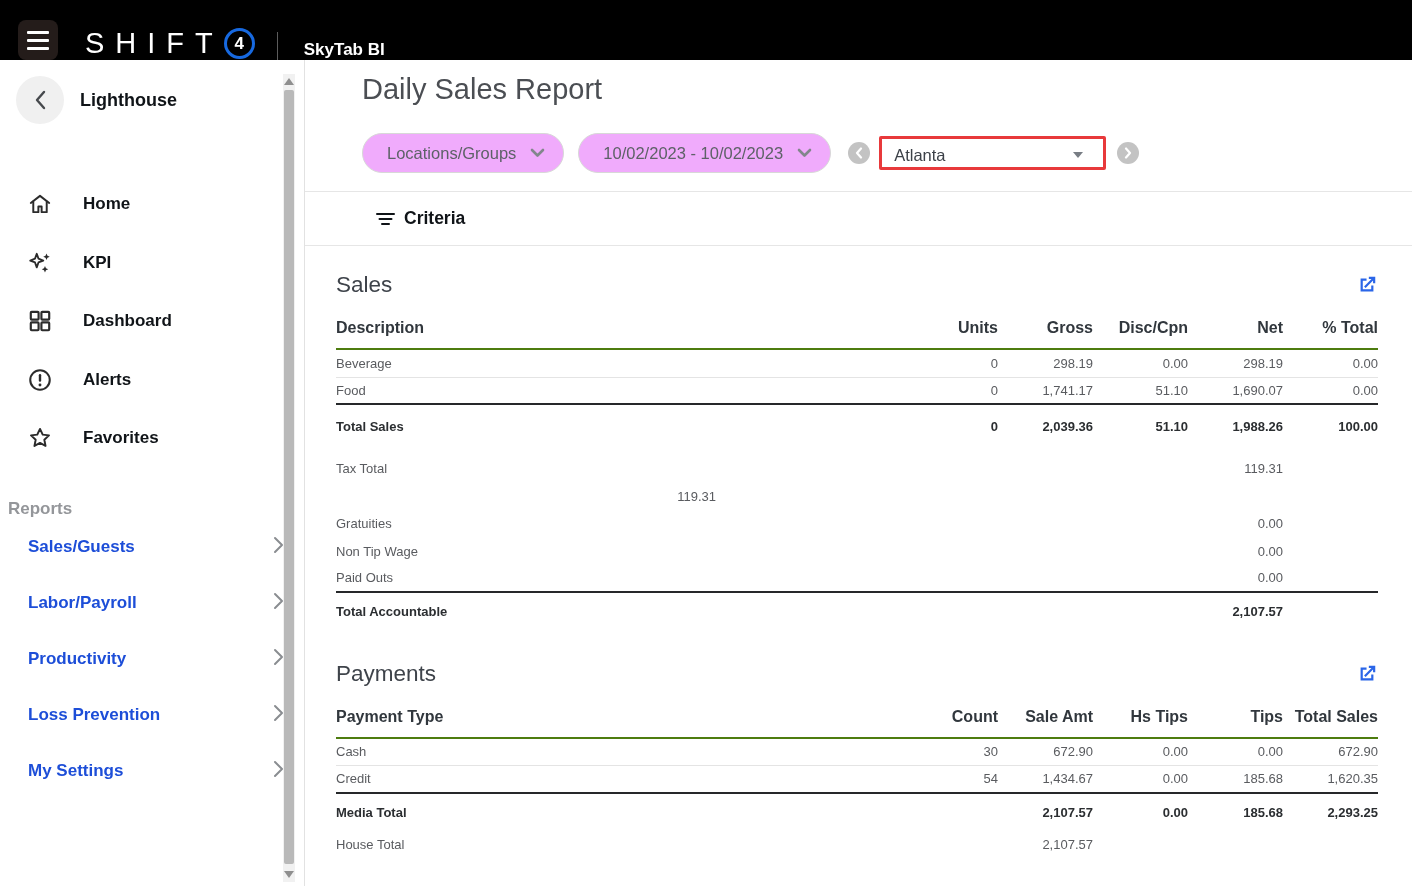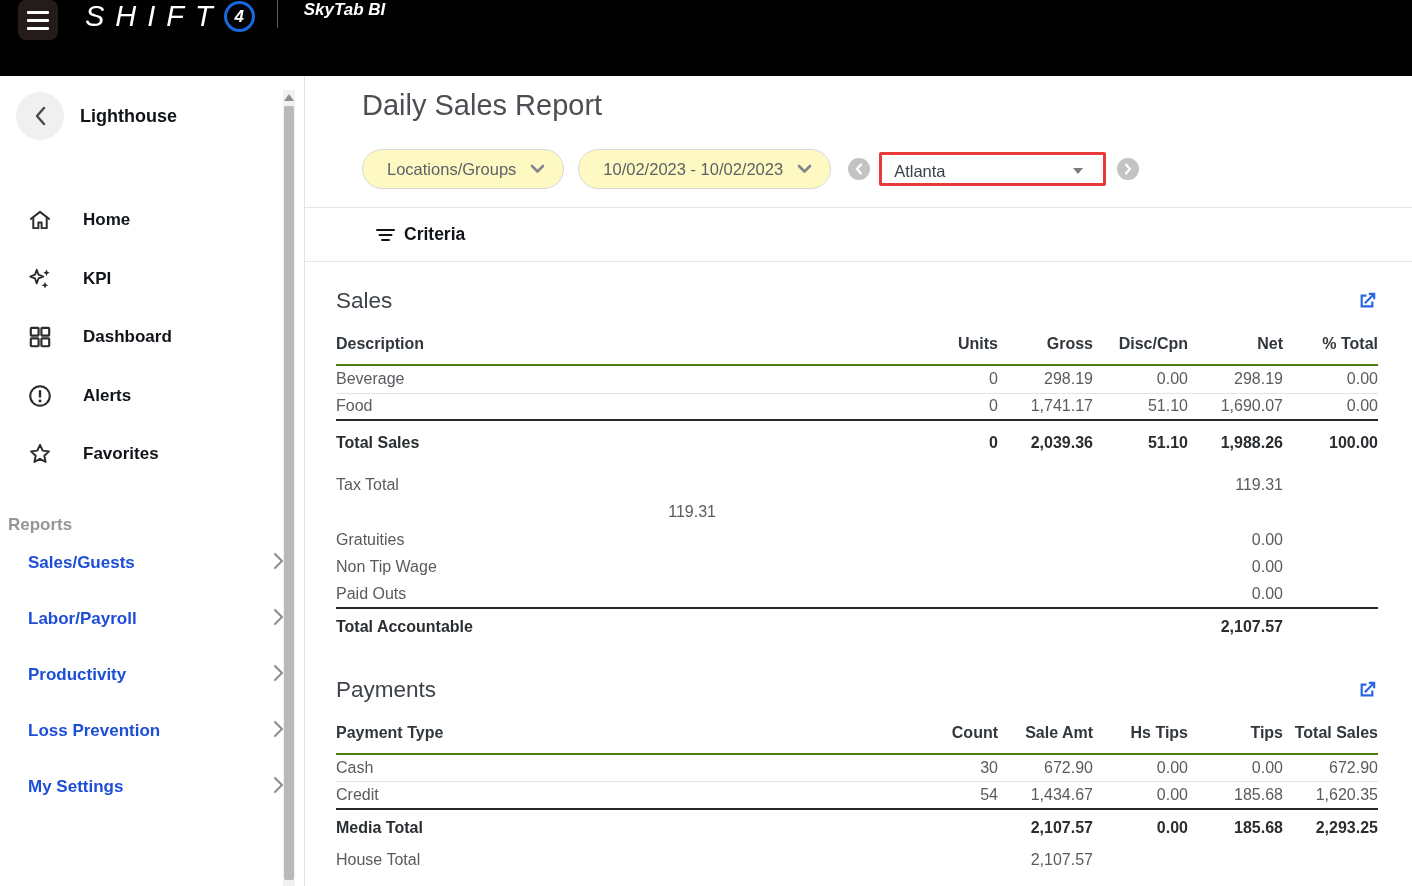--- a/index.html
+++ b/index.html
@@ -1,20 +1,20 @@
 <!DOCTYPE html>
 <html><head>
 <meta charset="utf-8">
 <style>
   * { box-sizing: border-box; margin: 0; padding: 0; }
   html,body { width:1412px; height:886px; overflow:hidden; background:#fff;
     font-family:"Liberation Sans", sans-serif; }
 
   
-  .topbar { height:76px; background:#000; display:flex; align-items:flex-start;font-style:italic; }
+  .topbar { height:60px; background:#000; display:flex; align-items:flex-end; }
   .hamburger { width:40px; height:40px; margin-left:18px; background:#241c1a; border:0;
     border-radius:8px; display:flex; flex-direction:column; justify-content:center;
     align-items:center; gap:5px; cursor:pointer; }
   .hamburger i { display:block; width:22px; height:3px; background:#fff; border-radius:1px; }
   .brand { display:flex; align-items:center; margin-left:27px; }
   .brand-text { color:#fff; font-size:29px; font-weight:400; letter-spacing:11px; }
   .brand-circle { width:31px; height:31px; border:3px solid #1769e0; border-radius:50%;
     display:flex; align-items:center; justify-content:center; color:#fff; font-weight:700;
     font-size:17px; margin-left:0px; }
   .topbar-divider { width:1px; height:28px; background:#5c5c5c; margin:0 26px 0 22px; }
@@ -44,21 +44,21 @@
     border-left:5px solid transparent; border-right:5px solid transparent; }
   .sb-up { top:4px; border-bottom:7px solid #8f8f8f; }
   .sb-down { bottom:4px; border-top:7px solid #8f8f8f; }
   .sb-thumb { position:absolute; left:1px; top:16px; bottom:18px; width:10px;
     background:#b9b9b9; border-radius:2px; }
 
   
   .main { flex:1; overflow:hidden; }
   .page-title { margin:13px 0 0 57px; font-size:29px; font-weight:400; color:#4b4e53; }
   .filter-row { display:flex; align-items:center; margin:27px 0 0 57px; height:40px; }
-  .pill { height:40px; border:1px solid #d8d8d8; border-radius:21px; background:#fef9c3;
+  .pill { height:40px; border:1px solid #d8d8d8; border-radius:21px; background:#f0abfc;
     display:flex; align-items:center; gap:14px; padding:0 18px 0 24px; cursor:pointer;
     font-size:16.5px; color:#5d6167; }
   .pill + .pill { margin-left:14px; }
   .nav-circle { width:22px; height:22px; border-radius:50%; background:#c3c3c3; border:0;
     display:flex; align-items:center; justify-content:center; cursor:pointer; }
   .nav-circle.left { margin:0 9px 0 17px; }
   .nav-circle.right { margin-left:11px; }
   .location-select { width:227px; height:34px; border:3px solid #e8393b; background:#fff;
     display:flex; align-items:center; justify-content:space-between; padding:4px 12px 0 12px;
     cursor:pointer; border-radius:2px; }
@@ -74,21 +74,21 @@
   .section { margin:0 34px 0 31px; }
   .section.sales { margin-top:26px; }
   .section.payments { margin-top:31px; }
   .section-head { display:flex; align-items:center; justify-content:space-between; }
   .section-head h2 { font-size:22.5px; font-weight:400; color:#3e434a; }
   .ext-link { background:none; border:0; cursor:pointer; display:flex; padding:0; }
 
   .thead { display:flex; align-items:flex-end; margin-top:21px; padding-bottom:11px;
     border-bottom:2px solid #4d7c0f; }
   .thead .tlabel, .thead .tcell { font-weight:700; color:#31373d; font-size:16px; }
-  .trow { display:flex; align-items:center; height:27.5px; font-size:16px; color:#595b5f; }
+  .trow { display:flex; align-items:center; height:27.5px; font-size:13px; color:#595b5f; }
   .trow.bold { height:37px; font-weight:700; color:#2b2e31; }
   .trow.spacer { height:43px; margin-bottom:7px; }
   .trow.rule-thin { border-bottom:1px solid #e4e4e4; }
   .trow.rule-dark { border-bottom:2px solid #26282a; }
   .tlabel { flex:1; text-align:left; }
   .tlabel.indent { padding-left:16px; }
   .tcell { width:95px; text-align:right; }
 </style>
 </head>
 <body>

